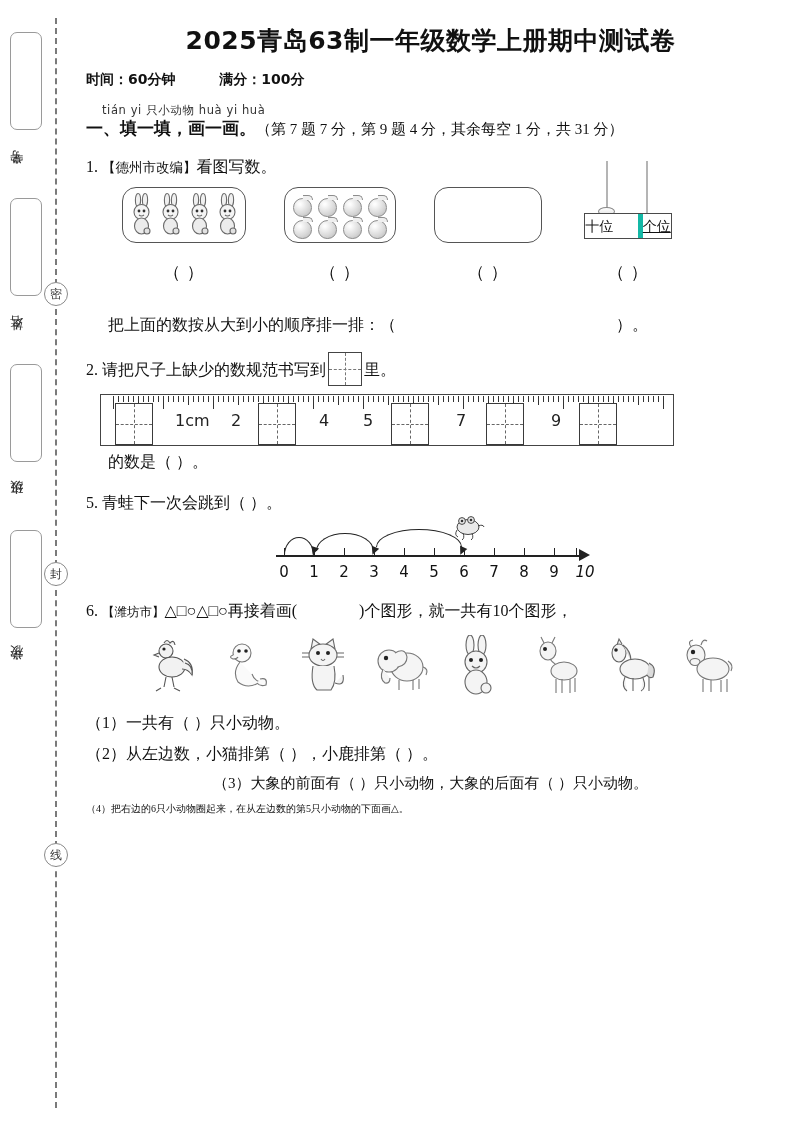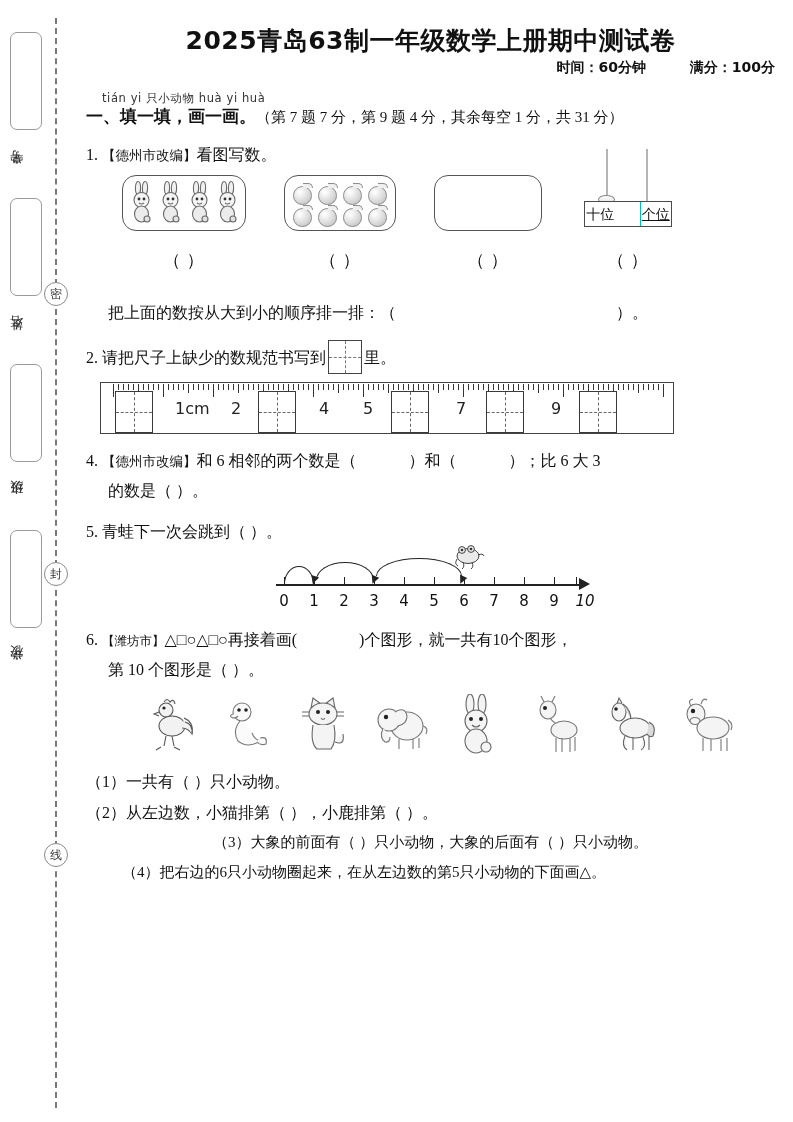--- a/index.html
+++ b/index.html
@@ -64,24 +64,24 @@
 
   #paper-title {
     text-align: center;
     font-size: 25px;
     font-weight: bold;
     letter-spacing: 0.5px;
     margin-top: 24px;
     font-family: "DejaVu Sans", sans-serif;
   }
   #exam-meta {
-    text-align: right;
+    text-align: left;
     font-size: 14px;
     font-weight: bold;
-    margin-top: 2px;
+    margin-top: 14px;
     font-family: "DejaVu Sans", sans-serif;
   }
   #exam-meta .gap { display:inline-block; width: 34px; }
 
   .section-block { margin-top: 14px; position: relative; }
   .pinyin {
     font-size: 11.5px;
     color: #333;
     margin-left: 16px;
     letter-spacing: 0.6px;
@@ -155,21 +155,21 @@
     border: 1px solid #4a4a4a;
     background: #fff;
     display: flex;
     gap: 24px;
   }
   .rack-cell {
     flex: 1; text-align: center;
     font-size: 14px; line-height: 24px;
     font-family: "DejaVu Sans", sans-serif;
   }
-  .rack-cell + .rack-cell { border-left: 1px solid #14b8a6; text-decoration: underline; }
+  .rack-cell + .rack-cell { border-left: 5px solid #14b8a6; text-decoration: underline; }
   .rack-bead {
     position: absolute;
     width: 17px; height: 9px;
     border: 1px solid #888;
     border-radius: 50%;
     background: linear-gradient(#fff,#e2e2e2);
   }
 
   
   #tianzi-inline {
@@ -499,24 +499,20 @@
       <div class="rnum" style="left:262px;">5</div>
       <div class="rbox" style="left:290px;"></div>
       <div class="rnum" style="left:355px;">7</div>
       <div class="rbox" style="left:385px;"></div>
       <div class="rnum" style="left:450px;">9</div>
       <div class="rbox" style="left:478px;"></div>
     </div>
   </div>
 
 
-  <div class="q">
-    <span>4.</span>
-    <span class="tag">【德州市改编】</span><span>和 6 相邻的两个数是（</span><span class="blank-m"></span><span>）和（</span><span class="blank-m"></span><span>）；比 6 大 3</span>
-  </div>
   <div class="q q-indent" style="margin-top:2px;">
     <span>的数是（            ）。</span>
   </div>
 
   <div class="q">
     <span>5.</span>
     <span>青蛙下一次会跳到（            ）。</span>
   </div>
 
   <div id="numline-wrap">
@@ -566,23 +562,20 @@
     <div class="nl-num" style="left:208px;width:20px;">7</div>
     <div class="nl-num" style="left:238px;width:20px;">8</div>
     <div class="nl-num" style="left:268px;width:20px;">9</div>
     <div class="nl-num" style="left:297px;width:24px;font-style:italic;">10</div>
   </div>
 
   <div class="q" style="margin-top:2px;">
     <span>6.</span>
     <span class="tagsm">【潍坊市】</span><span>△□○△□○</span><span>再接着画(</span><span class="blank-l"></span><span>)个图形，就一共有10个图形，</span>
   </div>
-  <div class="q q-indent" style="margin-top:2px;">
-    <span>第 10 个图形是（          ）。</span>
-  </div>
 
 
   <div id="animal-row">
 
     <svg class="animal" viewBox="0 0 56 64">
       <g stroke="#555" stroke-width="1.1" fill="#f2f2f2">
         <path d="M20 8 q3-5 6 0 q4-4 5 2"></path>
         <circle cx="22" cy="16" r="7"></circle>
         <circle cx="20" cy="14" r="1.6" fill="#222" stroke="none"></circle>
         <path d="M15 18 l-5 2 5 2"></path>
@@ -677,16 +670,16 @@
         <path d="M24 44 v13 M32 45 v12 M42 45 v12 M48 44 v13"></path>
         <path d="M49 26 q6 4 3 10"></path>
       </g>
     </svg>
   </div>
 
   <div class="q" style="margin-top:8px;line-height:1.95;">
     <div>（1）一共有（          ）只小动物。</div>
     <div>（2）从左边数，小猫排第（          ），小鹿排第（          ）。</div>
     <div style="font-size:15px;text-align:center;">（3）大象的前面有（          ）只小动物，大象的后面有（          ）只小动物。</div>
-    <div style="font-size:15px;margin-left:36px;">（4）把右边的6只小动物圈起来，在从左边数的第5只小动物的下面画△。</div>
+    <div style="font-size:10px;">（4）把右边的6只小动物圈起来，在从左边数的第5只小动物的下面画△。</div>
   </div>
 
 </div>
 
 </body></html>

